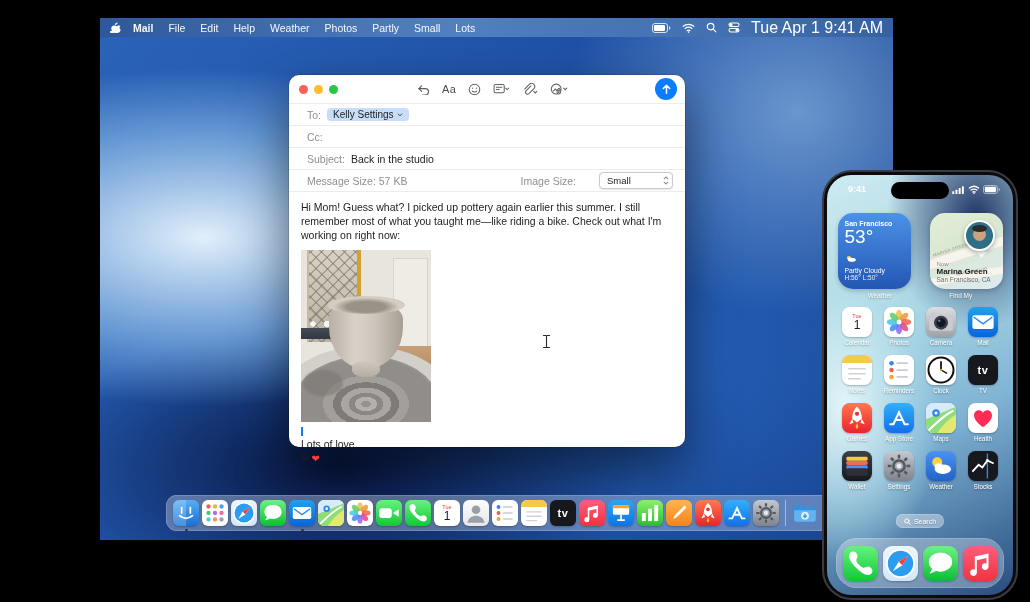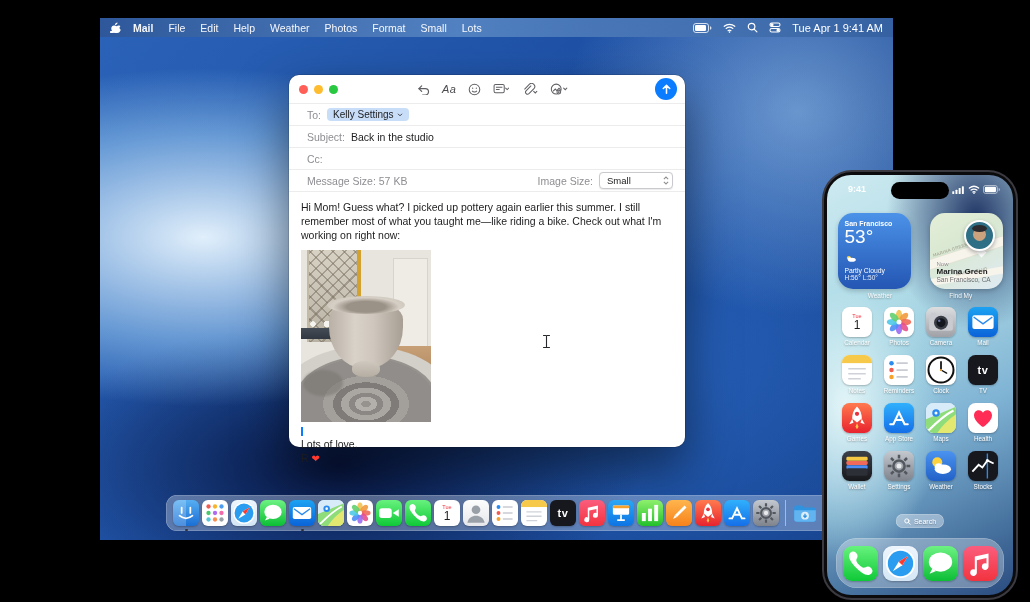--- a/index.html
+++ b/index.html
@@ -16,41 +16,41 @@
       linear-gradient(130deg,#2b63b8 0%,#1d4fa4 48%,#123a80 100%);}
   
   .menubar{position:absolute;left:0;top:0;width:100%;height:19px;display:flex;align-items:center;
     padding:0 10px;box-sizing:border-box;color:#fff;font-size:10.5px;
     background:linear-gradient(90deg,rgba(46,86,150,.88),rgba(92,138,198,.82) 45%,rgba(52,96,160,.88));}
   .menu-items{display:flex;gap:15px;margin-left:12px;}
   .menu-items span{cursor:default;opacity:.95;}
   .menu-items span.active{font-weight:bold;}
   .mb-right{margin-left:auto;display:flex;align-items:center;gap:11px;}
   .mb-right svg{display:block;}
-  .mb-clock{font-size:11px;}
+  .mb-clock{font-size:16px;}
 
   
   .mail-window{position:absolute;left:189px;top:57px;width:396px;height:372px;background:#fff;
     border-radius:10px;box-shadow:0 22px 50px rgba(0,0,0,.5),0 0 0 .5px rgba(0,0,0,.25);font-size:10.5px;color:#1d1d1f;}
   .mw-toolbar{position:relative;height:28px;display:flex;align-items:center;border-bottom:1px solid #ececec;}
   .lights{display:flex;gap:6px;margin-left:10px;}
   .light{width:9px;height:9px;border-radius:50%;}
   .l-red{background:#ff5f57;}.l-yellow{background:#febc2e;}.l-green{background:#28c840;}
-  .mw-tools{position:absolute;left:128px;top:0;height:100%;display:flex;align-items:center;gap:12px;color:#5f5f64;font-style:italic;}
+  .mw-tools{position:absolute;left:128px;top:0;height:100%;display:flex;align-items:center;gap:12px;color:#5f5f64;}
   .tool{display:flex;align-items:center;gap:1px;cursor:default;}
   .tool svg{display:block;}
   .aa{font-size:11px;color:#4a4a4f;letter-spacing:.5px;}
   .send-btn{position:absolute;right:8px;top:3px;width:22px;height:22px;border-radius:50%;background:#0a7cff;
     display:flex;align-items:center;justify-content:center;}
   .mw-row{display:flex;align-items:center;height:21px;padding:0 12px;border-bottom:1px solid #ececec;}
   .f-label{color:#8e8e93;margin-right:6px;margin-left:6px;}
   .pill{background:#c8ddf8;border-radius:4px;padding:1px 6px;color:#1d1d1f;display:inline-flex;align-items:center;gap:3px;font-size:10px;}
   .pill svg{display:block;}
   .size-row{justify-content:space-between;}
-  .img-size{display:flex;align-items:center;gap:0;}
+  .img-size{display:flex;align-items:center;gap:17px;}
   .select{display:flex;align-items:center;justify-content:space-between;width:62px;height:15px;border:1px solid #c9c9ce;
     border-radius:4px;padding:0 3px 0 7px;font-size:9.5px;background:#fff;box-shadow:0 .5px 1px rgba(0,0,0,.08);}
   .mw-body{padding:8px 12px 0 12px;line-height:1.35;font-size:10.5px;}
   .photo{position:relative;width:130px;height:172px;margin-top:7px;overflow:hidden;background:#e8e5df;}
   .p-window{position:absolute;left:6px;top:0;width:48px;height:92px;background:
       repeating-linear-gradient(45deg,rgba(120,110,95,.5) 0 1.5px,transparent 1.5px 8px),
       repeating-linear-gradient(-45deg,rgba(120,110,95,.5) 0 1.5px,transparent 1.5px 8px),
       linear-gradient(#d8d2c4,#b8b2a4);border-right:4px solid #d3a12e;border-left:2px solid #c2b9a6;}
   .p-door{position:absolute;right:3px;top:8px;width:33px;height:92px;background:#efece6;border:1px solid #d8d4cc;}
   .p-shelf{position:absolute;left:0;top:70px;width:66px;height:8px;background:
@@ -178,21 +178,21 @@
             <path fill="#fff" d="M8.9 4.9c-1.3 0-2.4.8-3 .8-.7 0-1.7-.8-2.8-.8C1.6 4.9.2 6 .2 8.1c0 2.2 1.6 4.6 2.9 4.6.6 0 1.3-.6 2.3-.6s1.6.6 2.4.6c1.2 0 2.7-2.4 2.7-3.3-1.4-.7-1.8-2.9-.4-3.8-.4-.5-1.2-.7-1.2-.7z" transform="translate(1.2 0)"></path>
           </svg>
       </span>
       <div class="menu-items">
           <span class="active">Mail</span>
           <span>File</span>
           <span>Edit</span>
           <span>Help</span>
           <span>Weather</span>
           <span>Photos</span>
-          <span>Format</span>
+          <span>Partly</span>
           <span>Small</span>
           <span>Lots</span>
         </div>
       <div class="mb-right">
         <span>
           <svg width="19" height="10" viewBox="0 0 19 10">
               <rect x="0.5" y="0.5" width="15" height="9" rx="2.4" fill="none" stroke="rgba(255,255,255,.8)"></rect>
               <rect x="2" y="2" width="11" height="6" rx="1.2" fill="#fff"></rect>
               <path d="M17 3.2v3.6c.9-.2 1.5-1 1.5-1.8S17.9 3.4 17 3.2z" fill="rgba(255,255,255,.8)"></path>
             </svg>
@@ -277,25 +277,25 @@
       <div class="mw-row">
         <span class="f-label">To:</span>
         <span class="pill">
           <span>Kelly Settings</span>
           <svg width="6" height="4" viewBox="0 0 7 5" fill="none" stroke="#3c3c43" stroke-width="1.2">
               <path d="M1 1l2.5 2.5L6 1"></path>
             </svg>
         </span>
       </div>
       <div class="mw-row">
+        <span class="f-label">Cc:</span>
+      </div>
+      <div class="mw-row">
         <span class="f-label">Subject:</span>
         <span>Back in the studio</span>
-      </div>
-      <div class="mw-row">
-        <span class="f-label">Cc:</span>
       </div>
       <div class="mw-row size-row">
         <span class="f-label">Message Size: 57 KB</span>
         <span class="img-size">
           <span class="f-label">Image Size:</span>
           <span class="select">
             <span>Small</span>
             <svg width="6" height="9" viewBox="0 0 7 10" fill="none" stroke="#8e8e93" stroke-width="1.2">
                 <path d="M1 3.5 3.5 1 6 3.5M1 6.5 3.5 9 6 6.5"></path>
               </svg>

